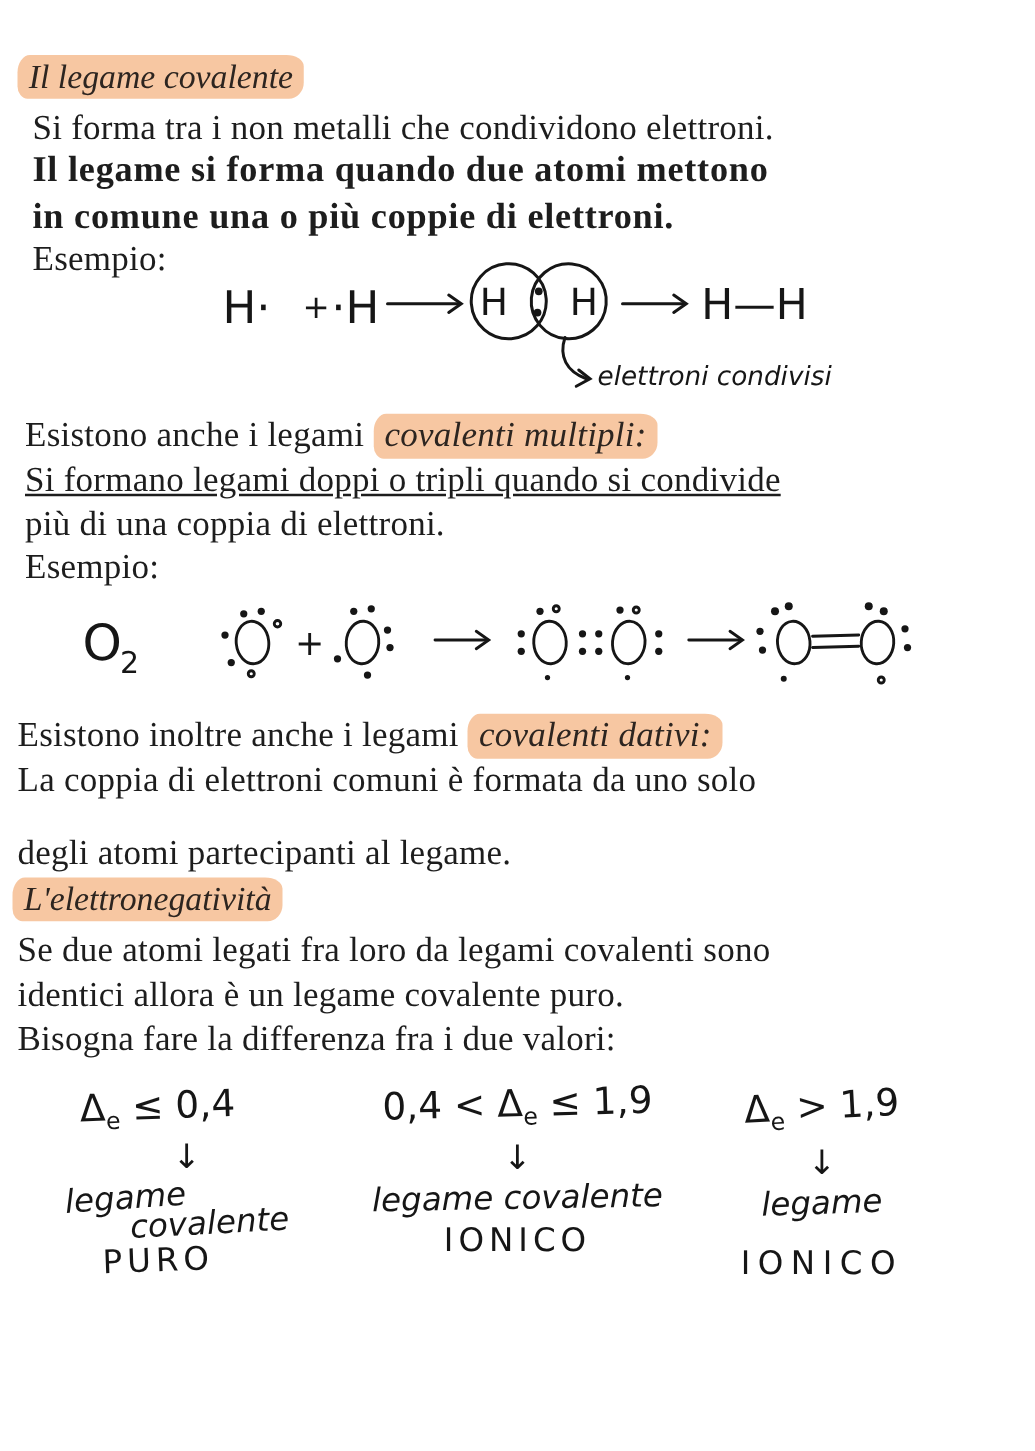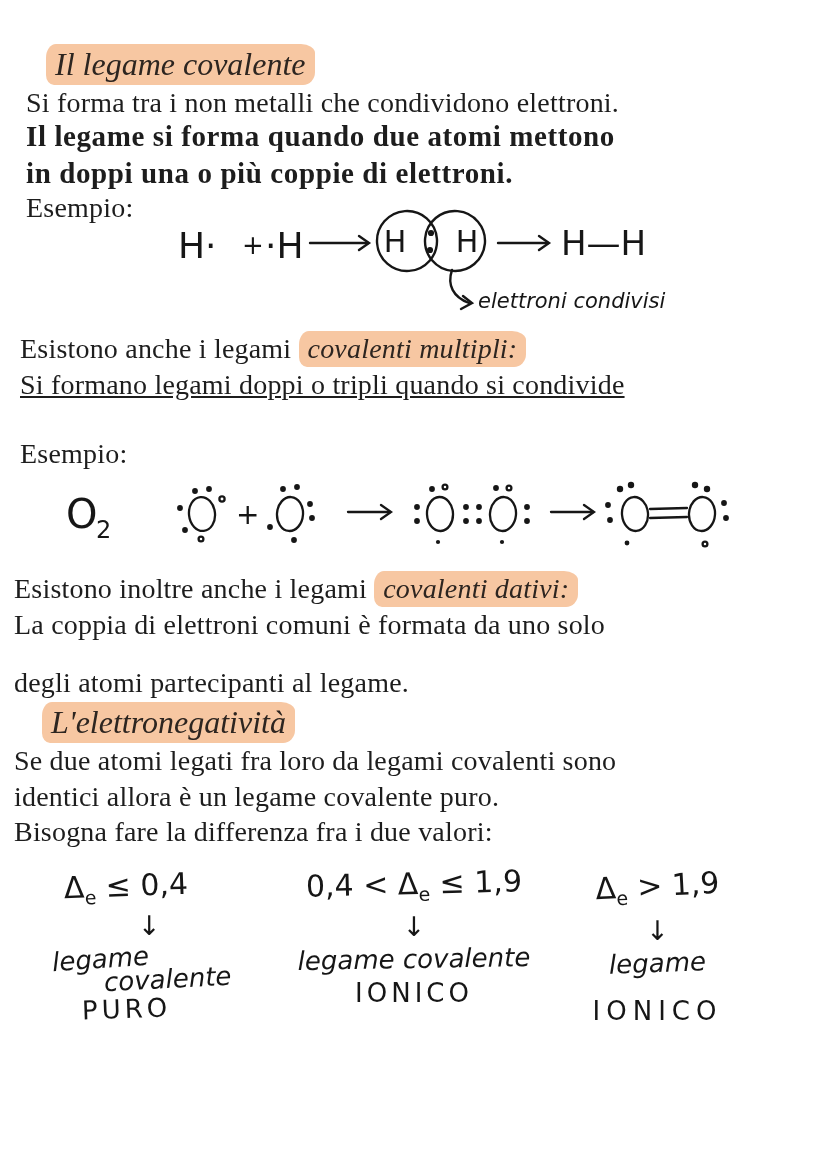--- a/index.html
+++ b/index.html
@@ -8,21 +8,21 @@
     background:#ffffff; overflow:hidden;
     font-family:"Liberation Serif", serif; color:#1d1d1d;
   }
   .line { position:absolute; font-size:28px; white-space:nowrap; letter-spacing:.2px; line-height:1.2; }
   .bold { font-weight:bold; font-size:29px; letter-spacing:.6px; }
   .hl {
     background:#f7c7a2; padding:2px 9px 3px 9px; color:#2d2520;
     border-radius:10px 14px 12px 8px / 14px 9px 13px 10px;
   }
   .ital { font-style:italic; }
-  .title-line { position:absolute; font-size:32px; font-style:italic; white-space:nowrap;margin-left:32px; }
+  .title-line { position:absolute; font-size:27px; font-style:italic; white-space:nowrap; }
   
   .hand { font-family:"DejaVu Sans", sans-serif; color:#161616; }
   .rule { position:absolute; }
   .cond { font-size:30px; white-space:nowrap; }
   .cond sub { font-size:19px; }
   .downarrow { font-size:27px; }
   .res { font-size:26px; font-style:italic; white-space:nowrap; }
   .caps { font-size:26px; font-style:normal; letter-spacing:4px; white-space:nowrap; }
   .abs { position:absolute; }
   .center { text-align:center; }
@@ -32,21 +32,21 @@
 </head>
 <body>
 
 <div class="page">
 
   <div class="title-line" style="left:14px; top:46px;">
     <span class="hl">Il legame covalente</span>
   </div>
   <div class="line" style="left:26px; top:86px;">Si forma tra i non metalli che condividono elettroni.</div>
   <div class="line bold" style="left:26px; top:119px;">Il legame si forma quando due atomi mettono</div>
-  <div class="line bold" style="left:26px; top:156px;">in doppi una o più coppie di elettroni.</div>
+  <div class="line bold" style="left:26px; top:156px;">in comune una o più coppie di elettroni.</div>
   <div class="line" style="left:26px; top:191px;">Esempio:</div>
 
   <svg class="abs" style="left:170px; top:206px;" width="520" height="112" viewBox="0 0 520 112">
     <g stroke="#161616" stroke-width="2.4" stroke-linecap="round" fill="none">
 
       <path d="M140,37 L198,37"></path>
       <path d="M189,30 L199,37 L189,44"></path>
 
       <circle cx="237" cy="35" r="30" transform="rotate(-4 237 35)"></circle>
       <circle cx="285" cy="35" r="30" transform="rotate(5 285 35)"></circle>
@@ -66,20 +66,21 @@
     <text x="225" y="46" font-size="30" text-anchor="middle">H</text>
     <text x="297" y="46" font-size="30" text-anchor="middle">H</text>
     <text x="391" y="49" font-size="34">H—H</text>
     <text x="308" y="102" class="annot">elettroni condivisi</text>
   </svg>
 
   <div class="line" style="left:20px; top:332px;">
     <span>Esistono anche i legami </span><span class="hl ital">covalenti multipli:</span>
   </div>
   <div class="line" style="left:20px; top:368px;text-decoration:underline;">Si formano legami doppi o tripli quando si condivide</div>
+  <div class="line" style="left:20px; top:403px;">più  di una coppia di elettroni.</div>
   <div class="line" style="left:20px; top:437px;">Esempio:</div>
 
   <svg class="abs" style="left:50px; top:470px;" width="710" height="95" viewBox="0 0 710 95">
     <g stroke="#161616" stroke-width="2.3" stroke-linecap="round" fill="none">
 
       <ellipse cx="152" cy="44" rx="13" ry="17" transform="rotate(-6 152 44)"></ellipse>
 
       <ellipse cx="240" cy="44" rx="13" ry="17" transform="rotate(4 240 44)"></ellipse>
 
       <path d="M298,42 L340,42"></path>

